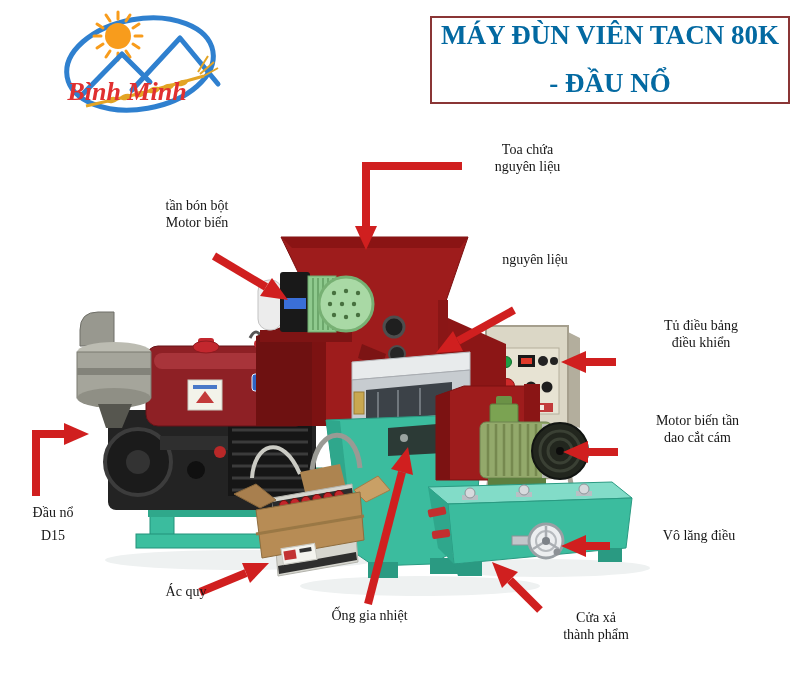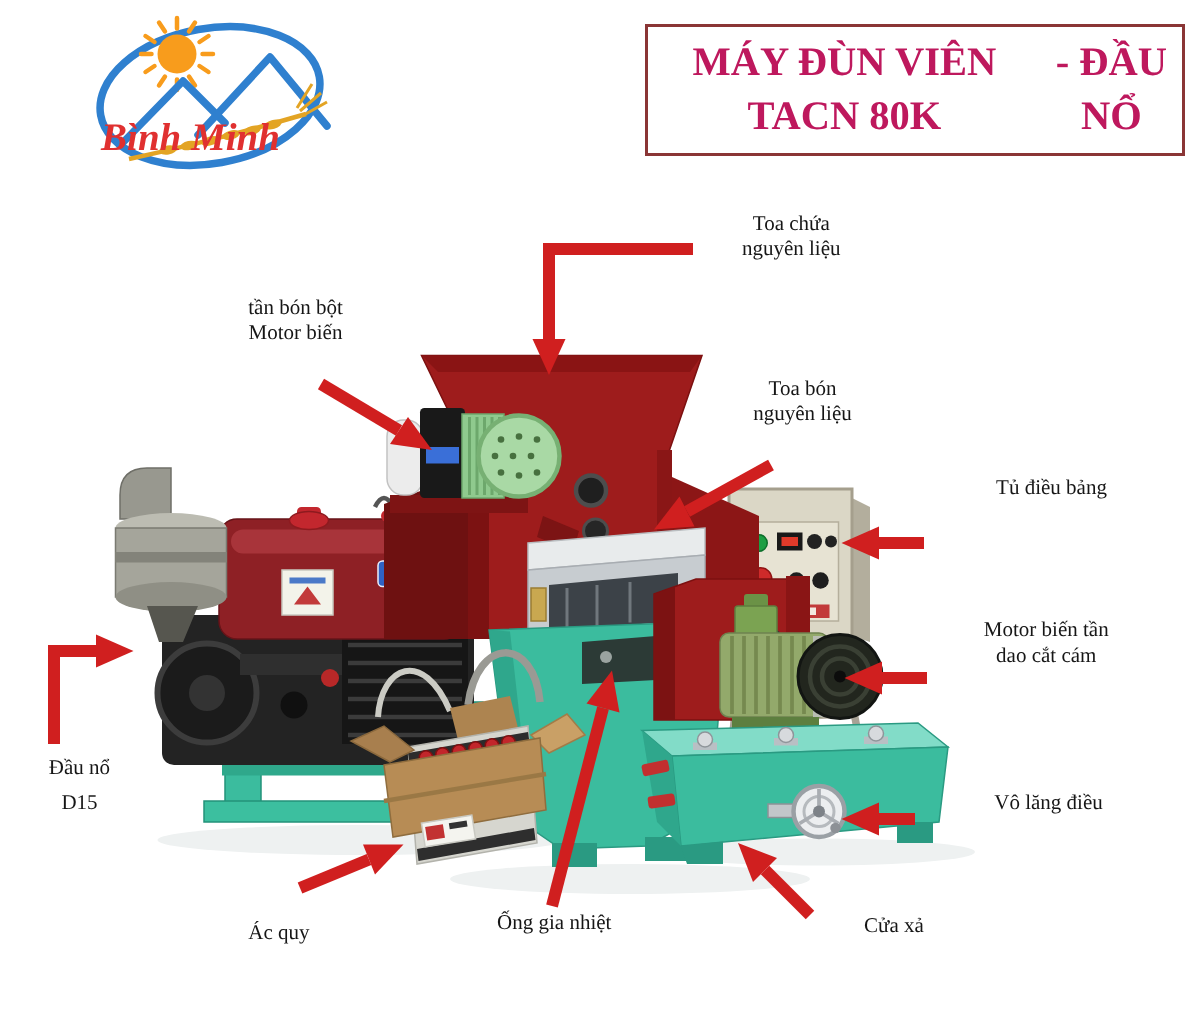--- a/index.html
+++ b/index.html
@@ -5,22 +5,22 @@
   html,body{margin:0;padding:0;}
   body{
     width:800px;height:674px;position:relative;background:#fff;overflow:hidden;
     font-family:"Liberation Serif","DejaVu Serif",serif;
   }
   svg.layer{position:absolute;left:0;top:0;width:800px;height:674px;}
   .logo{position:absolute;left:52px;top:2px;width:176px;height:118px;}
   .title-box{
     position:absolute;left:430px;top:16px;width:356px;height:84px;
     border:2px solid var(--title-border,#8a3535);
-    display:flex;flex-direction:row;align-items:center;justify-content:space-between;
-    font-weight:bold;font-size:27px;line-height:1.32;color:#be185d;text-align:center;
+    display:flex;flex-direction:column;align-items:center;justify-content:space-between;
+    font-weight:bold;font-size:27px;line-height:1.32;color:#0369a1;text-align:center;
   }
   .callout{
     position:absolute;text-align:center;font-size:14px;line-height:1.18;
     color:var(--label-text,#161616);
   }
   .callout span{display:block;white-space:nowrap;}
   .callout.gap{line-height:1.62;}
   .arrow-line{stroke:var(--arrow-red,#d01f1f);stroke-width:8;fill:none;}
   .arrow-head{fill:var(--arrow-red,#d01f1f);}
   .f-red{fill:var(--machine-red,#9e1c1c);}
@@ -299,38 +299,39 @@
 
 <div class="callout" style="left:450px;top:142px;width:155px;">
   <span>Toa chứa</span>
   <span>nguyên liệu</span>
 </div>
 <div class="callout" style="left:122px;top:198px;width:150px;">
   <span>tần bón bột</span>
   <span>Motor biến</span>
 </div>
 <div class="callout" style="left:460px;top:252px;width:150px;">
-  <span>Toa bón</span>
   <span>nguyên liệu</span>
 </div>
 <div class="callout" style="left:612px;top:318px;width:178px;">
   <span>Tủ điều bảng</span>
+  <span>điều khiển</span>
 </div>
 <div class="callout" style="left:605px;top:413px;width:185px;">
   <span>Motor biến tần</span>
   <span>dao cắt cám</span>
 </div>
 <div class="callout gap" style="left:7px;top:502px;width:92px;">
   <span>Đầu nổ</span>
   <span>D15</span>
 </div>
-<div class="callout" style="left:136px;top:584px;width:100px;margin-top:31px;">
+<div class="callout" style="left:136px;top:584px;width:100px;">
   <span>Ác quy</span>
 </div>
 <div class="callout" style="left:282px;top:608px;width:175px;">
   <span>Ống gia nhiệt</span>
 </div>
 <div class="callout" style="left:608px;top:528px;width:182px;">
   <span>Vô lăng điều</span>
 </div>
 <div class="callout" style="left:520px;top:610px;width:152px;">
   <span>Cửa xả</span>
+  <span>thành phẩm</span>
 </div>
 
 </body></html>

